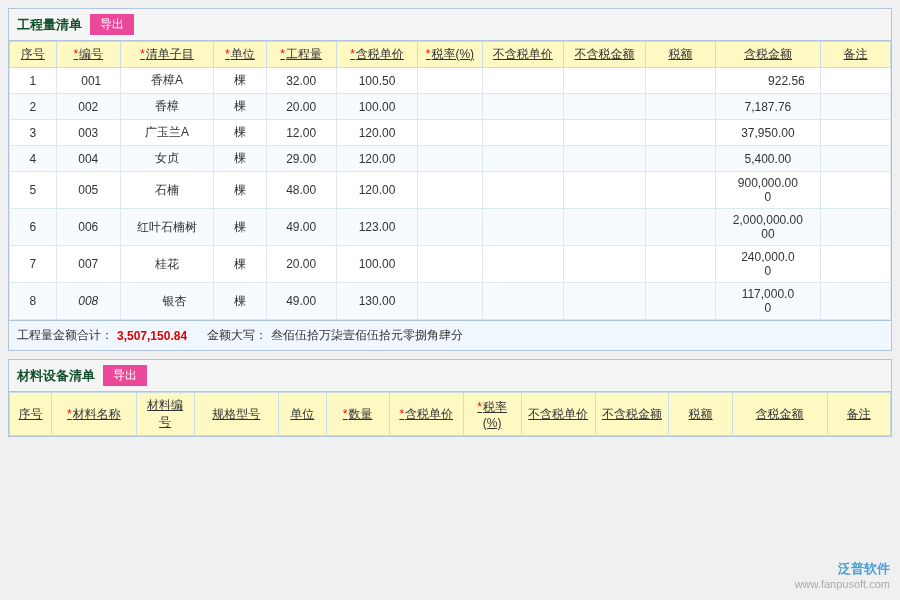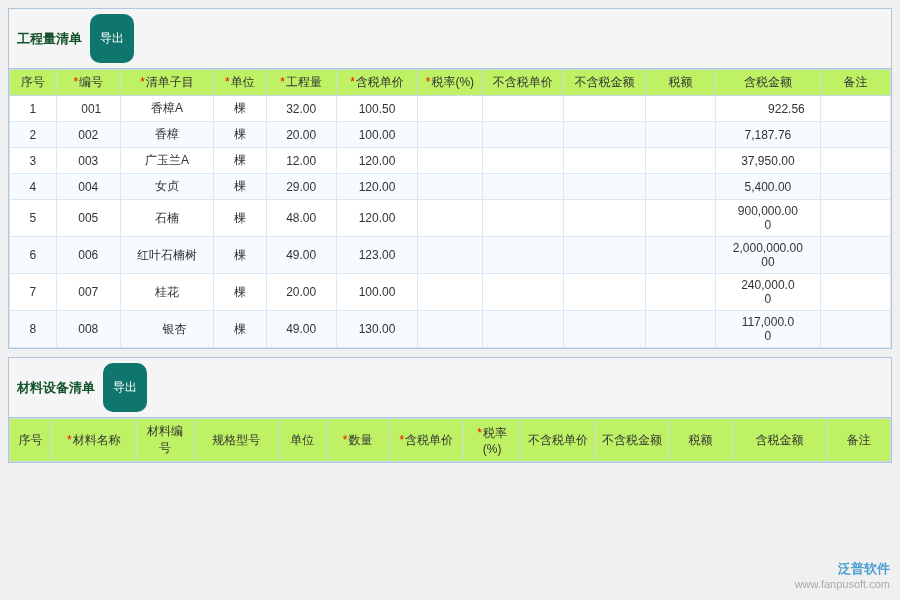--- a/index.html
+++ b/index.html
@@ -22,40 +22,41 @@
       background: #f5f5f5;
       border-bottom: 1px solid #b0c4de;
       gap: 8px;
     }
     .section-title {
       font-size: 13px;
       font-weight: bold;
       color: #14532d;
     }
     .btn-export {
-      background: #0f766e;
+      background: #ec4899;
       color: #fff;
       border: none;
-      padding: 16px 10px;
-      border-radius: 10px;
+      padding: 2px 10px;
+      border-radius: 0;
       cursor: pointer;
       font-size: 12px;
     }
     .table-wrapper {
       overflow-x: auto;
       max-height: 320px;
       overflow-y: auto;
     }
     table {
       width: 100%;
       border-collapse: collapse;
       font-size: 12px;
     }
     thead tr {
-      background: #bef264;
+      background: #fef9c3;
+      text-decoration: underline;
     }
     th {
       border: 1px solid #c8dce8;
       padding: 4px 5px;
       text-align: center;
       font-weight: normal;
       white-space: pre-wrap;
       color: #333;
     }
     td {
@@ -247,35 +248,41 @@
             <td style="white-space: pre-wrap;"></td>
             <td style="white-space: pre-wrap;"></td>
             <td style="white-space: pre-wrap;"></td>
             <td style="white-space: pre-wrap;"></td>
             <td style="white-space: pre-wrap;">240,000.0
 0</td>
             <td style="white-space: pre-wrap;"></td>
           </tr>
           <tr>
             <td style="white-space: pre-wrap;">8</td>
-            <td style="white-space: pre-wrap;">008</td>
+            <td style="white-space: pre-wrap; font-style: italic;">008</td>
             <td style="white-space: pre-wrap; padding-left: 20px;">银杏</td>
             <td style="white-space: pre-wrap;">棵</td>
             <td style="white-space: pre-wrap;">49.00</td>
             <td style="white-space: pre-wrap;">130.00</td>
             <td style="white-space: pre-wrap;"></td>
             <td style="white-space: pre-wrap;"></td>
             <td style="white-space: pre-wrap;"></td>
             <td style="white-space: pre-wrap;"></td>
             <td style="white-space: pre-wrap;">117,000.0
 0</td>
             <td style="white-space: pre-wrap;"></td>
           </tr>
         </tbody>
     </table>
+  </div>
+  <div class="summary-section">
+    <span class="summary-label">工程量金额合计：</span>
+    <span class="summary-value">3,507,150.84</span>
+    <span class="summary-big-label">金额大写：</span>
+    <span class="summary-big-value">叁佰伍拾万柒壹佰伍拾元零捌角肆分</span>
   </div>
 </div>
 
 <div class="section">
   <div class="section-header">
     <span class="section-title">材料设备清单</span>
     <button class="btn-export">导出</button>
   </div>
   <div class="table-wrapper">
     <table>

